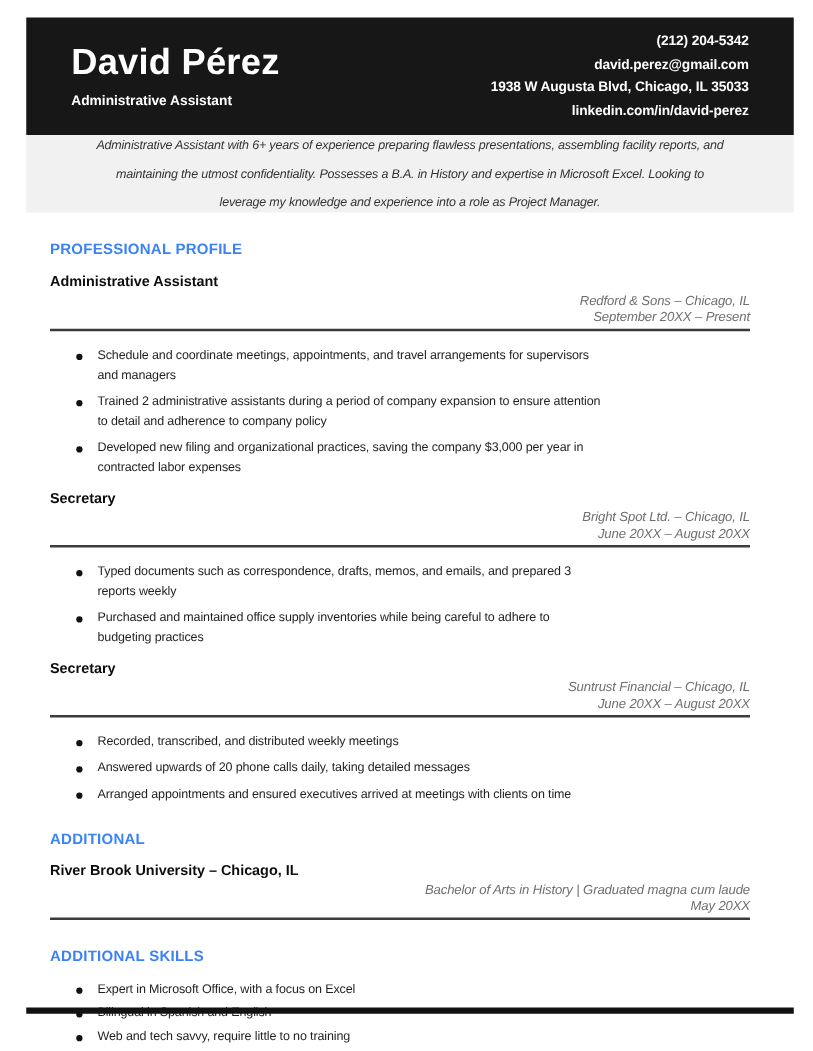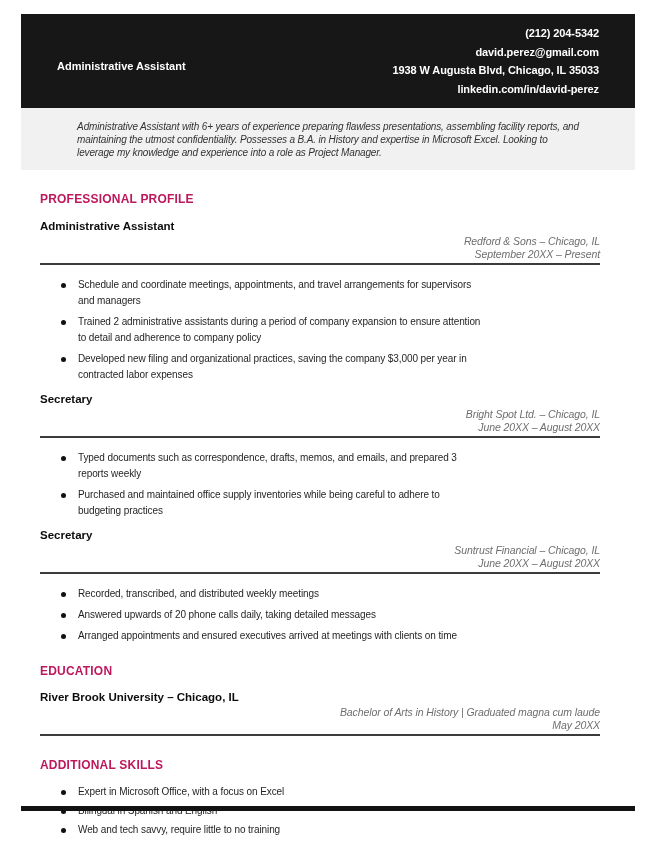--- a/index.html
+++ b/index.html
@@ -34,30 +34,30 @@
   }
 
   
   .summary {
     position: absolute; left: 21px; top: 108px;
     width: 614px; height: 62px;
     background: #f1f1f2;
     display: flex; align-items: center; justify-content: center;
   }
   .summary-text {
-    font-style: italic; font-size: 10px; line-height: 13px;
+    font-style: italic; font-size: 10px; line-height: 23px;
     letter-spacing: -0.15px;
-    color: #333333; text-align: left; white-space: pre;
+    color: #333333; text-align: center; white-space: pre;
   }
 
   
   .main { position: absolute; left: 40px; top: 170px; width: 560px; }
 
   .section-heading {
-    font-size: 12px; font-weight: bold; color: #be185d;
+    font-size: 12px; font-weight: bold; color: #3b82f6;
     letter-spacing: 0.2px; line-height: 13px;
   }
   .heading-profile { margin-top: 23px; }
   .heading-education { margin-top: 21px; }
   .heading-skills { margin-top: 23px; }
 
   .job.first { margin-top: 14px; }
   .job { margin-top: 10px; }
   .job-title {
     font-size: 11.5px; font-weight: bold; color: #0d0d0d; line-height: 13px;
@@ -88,20 +88,21 @@
   .footer-bar {
     position: absolute; left: 21px; top: 806px;
     width: 614px; height: 5px; background: #121212;
   }
 </style>
 </head>
 <body>
 
 <div class="header">
   <div>
+    <div class="name">David Pérez</div>
     <div class="candidate-title">Administrative Assistant</div>
   </div>
   <div class="contact">
     <div>(212) 204-5342</div>
     <div>david.perez@gmail.com</div>
     <div>1938 W Augusta Blvd, Chicago, IL 35033</div>
     <div>linkedin.com/in/david-perez</div>
   </div>
 </div>
 
@@ -151,21 +152,21 @@
       <span>Suntrust Financial – Chicago, IL</span>
       <span>June 20XX – August 20XX</span>
     </div>
   </div>
   <ul class="bullets">
     <li>Recorded, transcribed, and distributed weekly meetings</li>
     <li>Answered upwards of 20 phone calls daily, taking detailed messages</li>
     <li>Arranged appointments and ensured executives arrived at meetings with clients on time</li>
   </ul>
 
-  <div class="section-heading heading-education">EDUCATION</div>
+  <div class="section-heading heading-education">ADDITIONAL</div>
   <div class="edu-block">
     <div class="job-title">River Brook University – Chicago, IL</div>
     <div class="sub-row">
       <span>Bachelor of Arts in History | Graduated magna cum laude</span>
       <span>May 20XX</span>
     </div>
   </div>
 
   <div class="section-heading heading-skills">ADDITIONAL SKILLS</div>
   <ul class="bullets tight">

